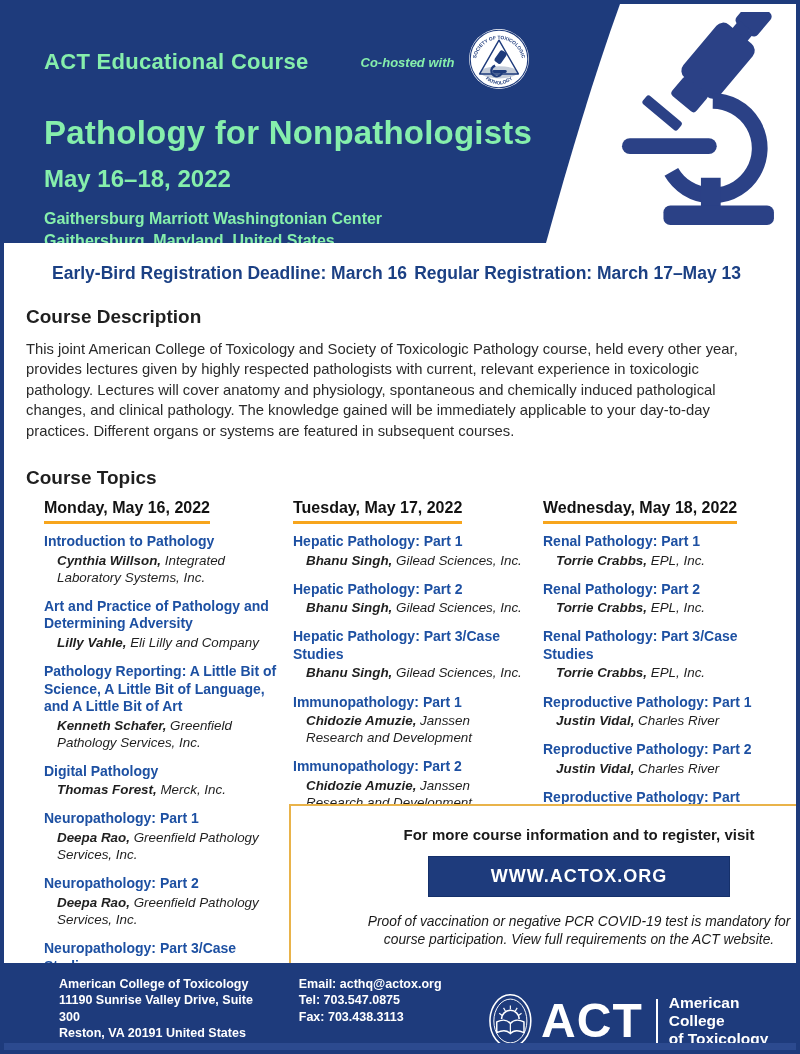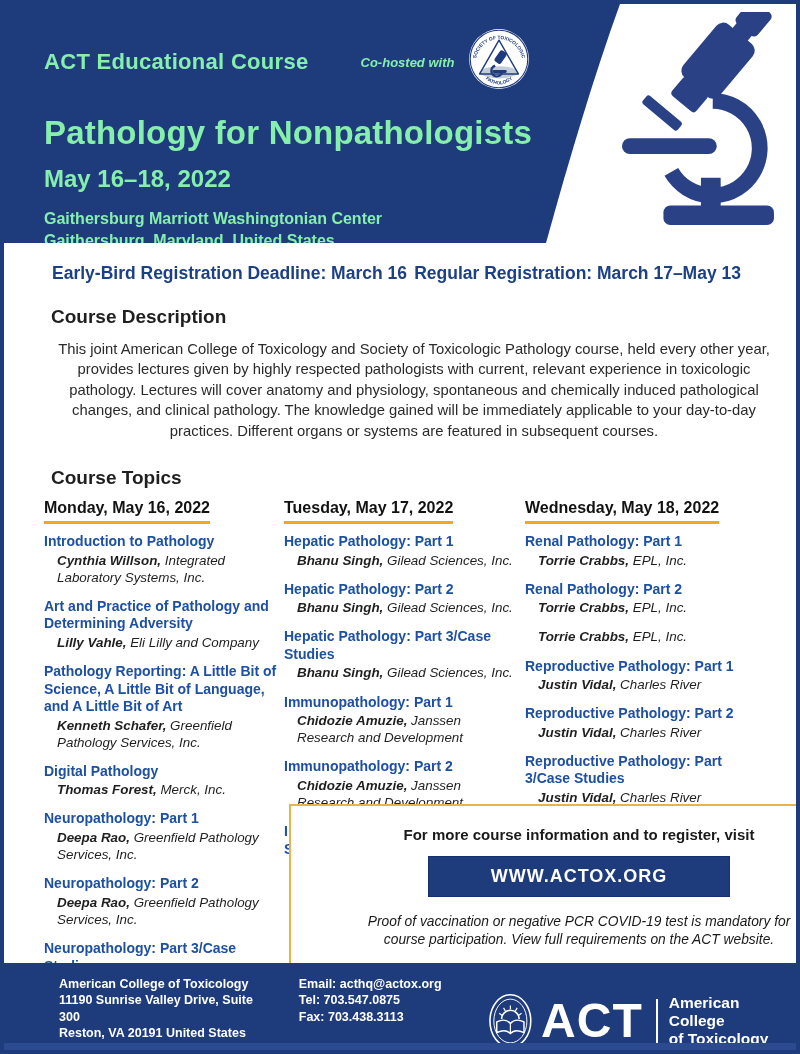--- a/index.html
+++ b/index.html
@@ -25,29 +25,29 @@
   .dates { font-size:24px; font-weight:bold; margin-top:13px; }
   .venue { font-size:16px; font-weight:bold; margin-top:15px; line-height:1.35; }
 
   
   .reg-bar {
     display:flex; justify-content:space-between; align-items:center;
     padding:20px 55px 0 48px; color:#1b4084; font-weight:bold; font-size:17.5px;
   }
 
   
-  .section { padding:0 47px; }
+  .section { padding:0 22px; }
   .section-heading { font-size:19px; font-weight:bold; color:#1f1f1f; }
   .desc-heading { margin-top:22px; }
-  .desc-body { margin-top:11px; font-size:14.8px; line-height:1.38; color:#2a2a2a; width:726px;text-align:center; }
+  .desc-body { margin-top:11px; font-size:14.8px; line-height:1.38; color:#2a2a2a; width:726px; }
 
   
   .topics-heading { margin-top:26px; }
   .topics-columns {
-    display:grid; grid-template-columns:236px 237px 240px; gap:0 4px;
+    display:grid; grid-template-columns:236px 237px 240px; gap:0 13px;
     margin:10px 22px 0 40px;
   }
   .day-header {
     display:inline-block; font-size:16px; font-weight:bold; color:#121212;
     border-bottom:3px solid #f7a51c; padding-bottom:4px; margin-bottom:9px;
   }
   .topic { margin-bottom:12px; }
   .topic-title { color:#1d50a2; font-weight:bold; font-size:14px; line-height:1.25; }
   .topic-speaker { padding-left:13px; font-size:13.4px; font-style:italic; color:#1f1f1f; line-height:1.28; margin-top:1px; }
   .topic-speaker b { font-style:italic; }
@@ -203,20 +203,21 @@
           <div class="topic-title">Immunopathology: Part 3/Case Studies</div>
           <div class="topic-speaker"><b>Chidozie Amuzie, </b><span>Janssen Research and Development</span></div>
         </div></div>
       <div class="day-col"><div class="day-header">Wednesday, May 18, 2022</div><div class="topic">
           <div class="topic-title">Renal Pathology: Part 1</div>
           <div class="topic-speaker"><b>Torrie Crabbs, </b><span>EPL, Inc.</span></div>
         </div><div class="topic">
           <div class="topic-title">Renal Pathology: Part 2</div>
           <div class="topic-speaker"><b>Torrie Crabbs, </b><span>EPL, Inc.</span></div>
         </div><div class="topic">
+          <div class="topic-title">Renal Pathology: Part 3/Case Studies</div>
           <div class="topic-speaker"><b>Torrie Crabbs, </b><span>EPL, Inc.</span></div>
         </div><div class="topic">
           <div class="topic-title">Reproductive Pathology: Part 1</div>
           <div class="topic-speaker"><b>Justin Vidal, </b><span>Charles River</span></div>
         </div><div class="topic">
           <div class="topic-title">Reproductive Pathology: Part 2</div>
           <div class="topic-speaker"><b>Justin Vidal, </b><span>Charles River</span></div>
         </div><div class="topic">
           <div class="topic-title">Reproductive Pathology: Part 3/Case Studies</div>
           <div class="topic-speaker"><b>Justin Vidal, </b><span>Charles River</span></div>

